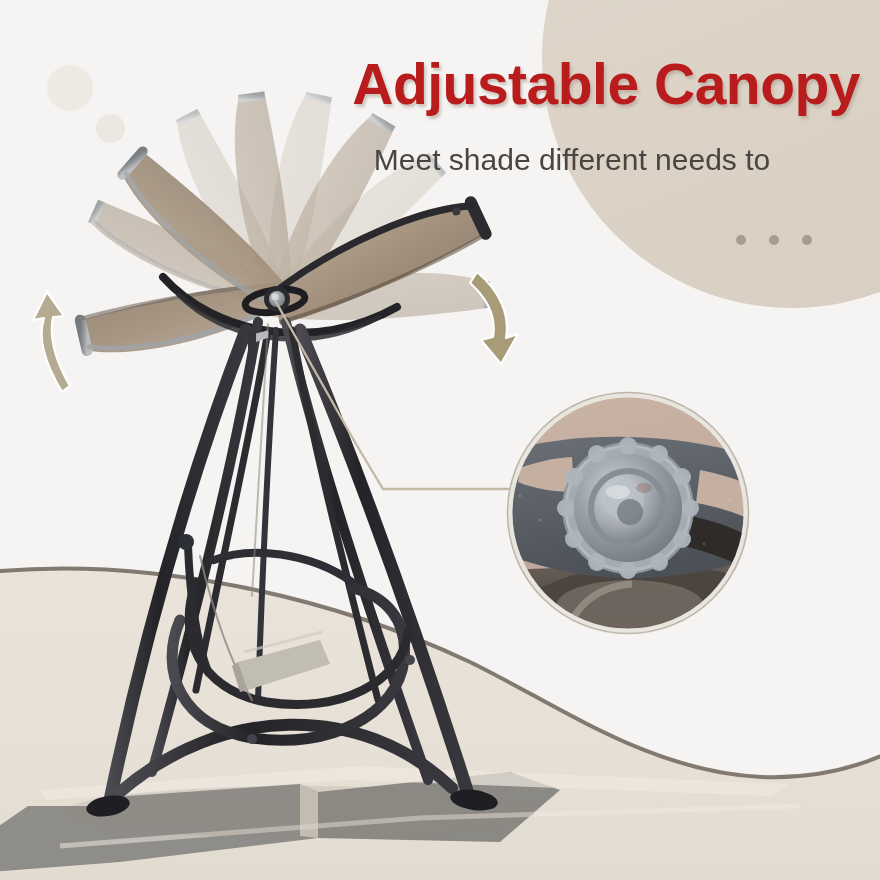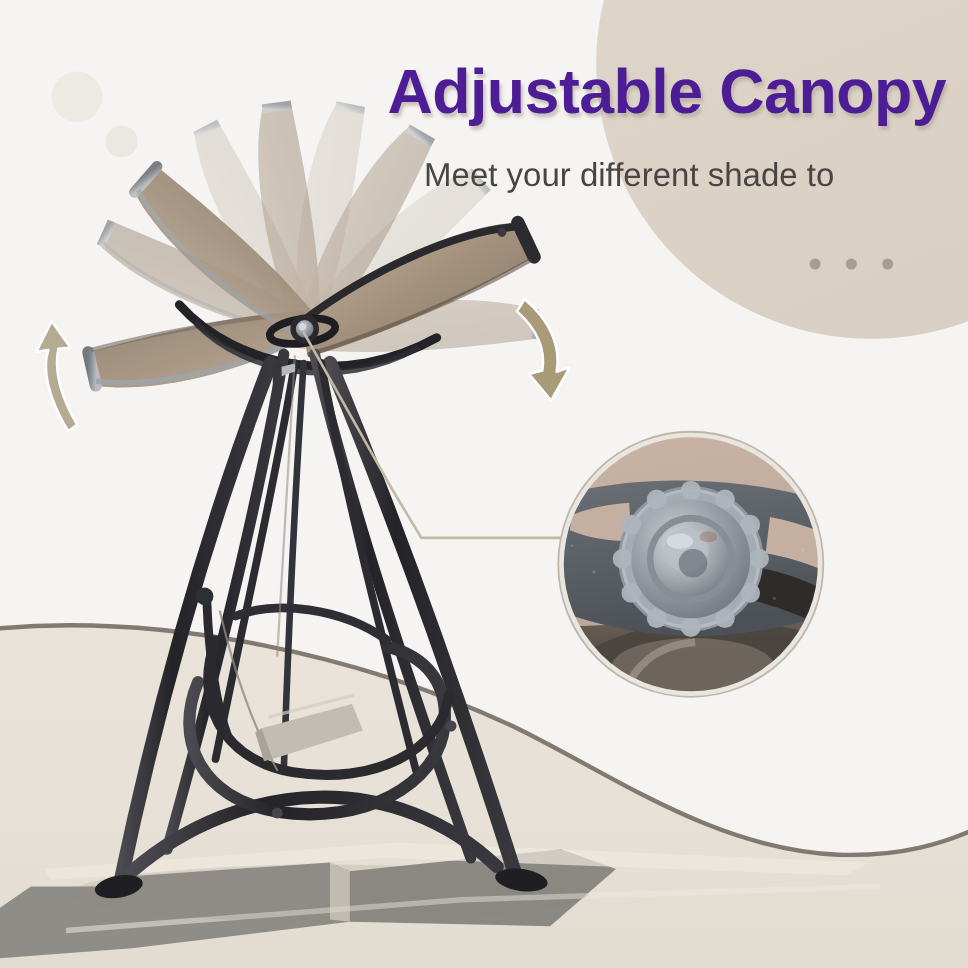--- a/index.html
+++ b/index.html
@@ -29,21 +29,21 @@
     border-radius:50%;background:#EBE7E1;
   }
 
   
   .headline{
     position:absolute;left:300px;top:54px;width:560px;
     text-align:right;
     font-size:57px;
     font-weight:bold;
     letter-spacing:-0.5px;
-    color:#4c1d95;
+    color:#b91c1c;
     line-height:1.08;
     text-shadow:2px 3px 3px rgba(168,155,140,0.55);
     white-space:nowrap;
   }
   .subline{
     position:absolute;left:300px;top:140px;width:544px;
     text-align:center;
     font-size:30px;
     font-weight:400;
     color:#4A4542;
@@ -358,21 +358,21 @@
 
         <circle cx="628" cy="513" r="118" fill="none" stroke="#E9E6E0" stroke-width="5"></circle>
         <circle cx="628" cy="513" r="120.5" fill="none" stroke="#BEB6AA" stroke-width="1.6"></circle>
       </g>
     </g>
   </svg>
 
   <div class="headline">Adjustable Canopy</div>
 
   <div class="subline">
-    <span>Meet your different shade to</span>
+    <span>Meet shade different needs to</span>
   </div>
 
   <div class="dots">
     <span class="dot"></span>
     <span class="dot"></span>
     <span class="dot"></span>
   </div>
 
 </div>
 

